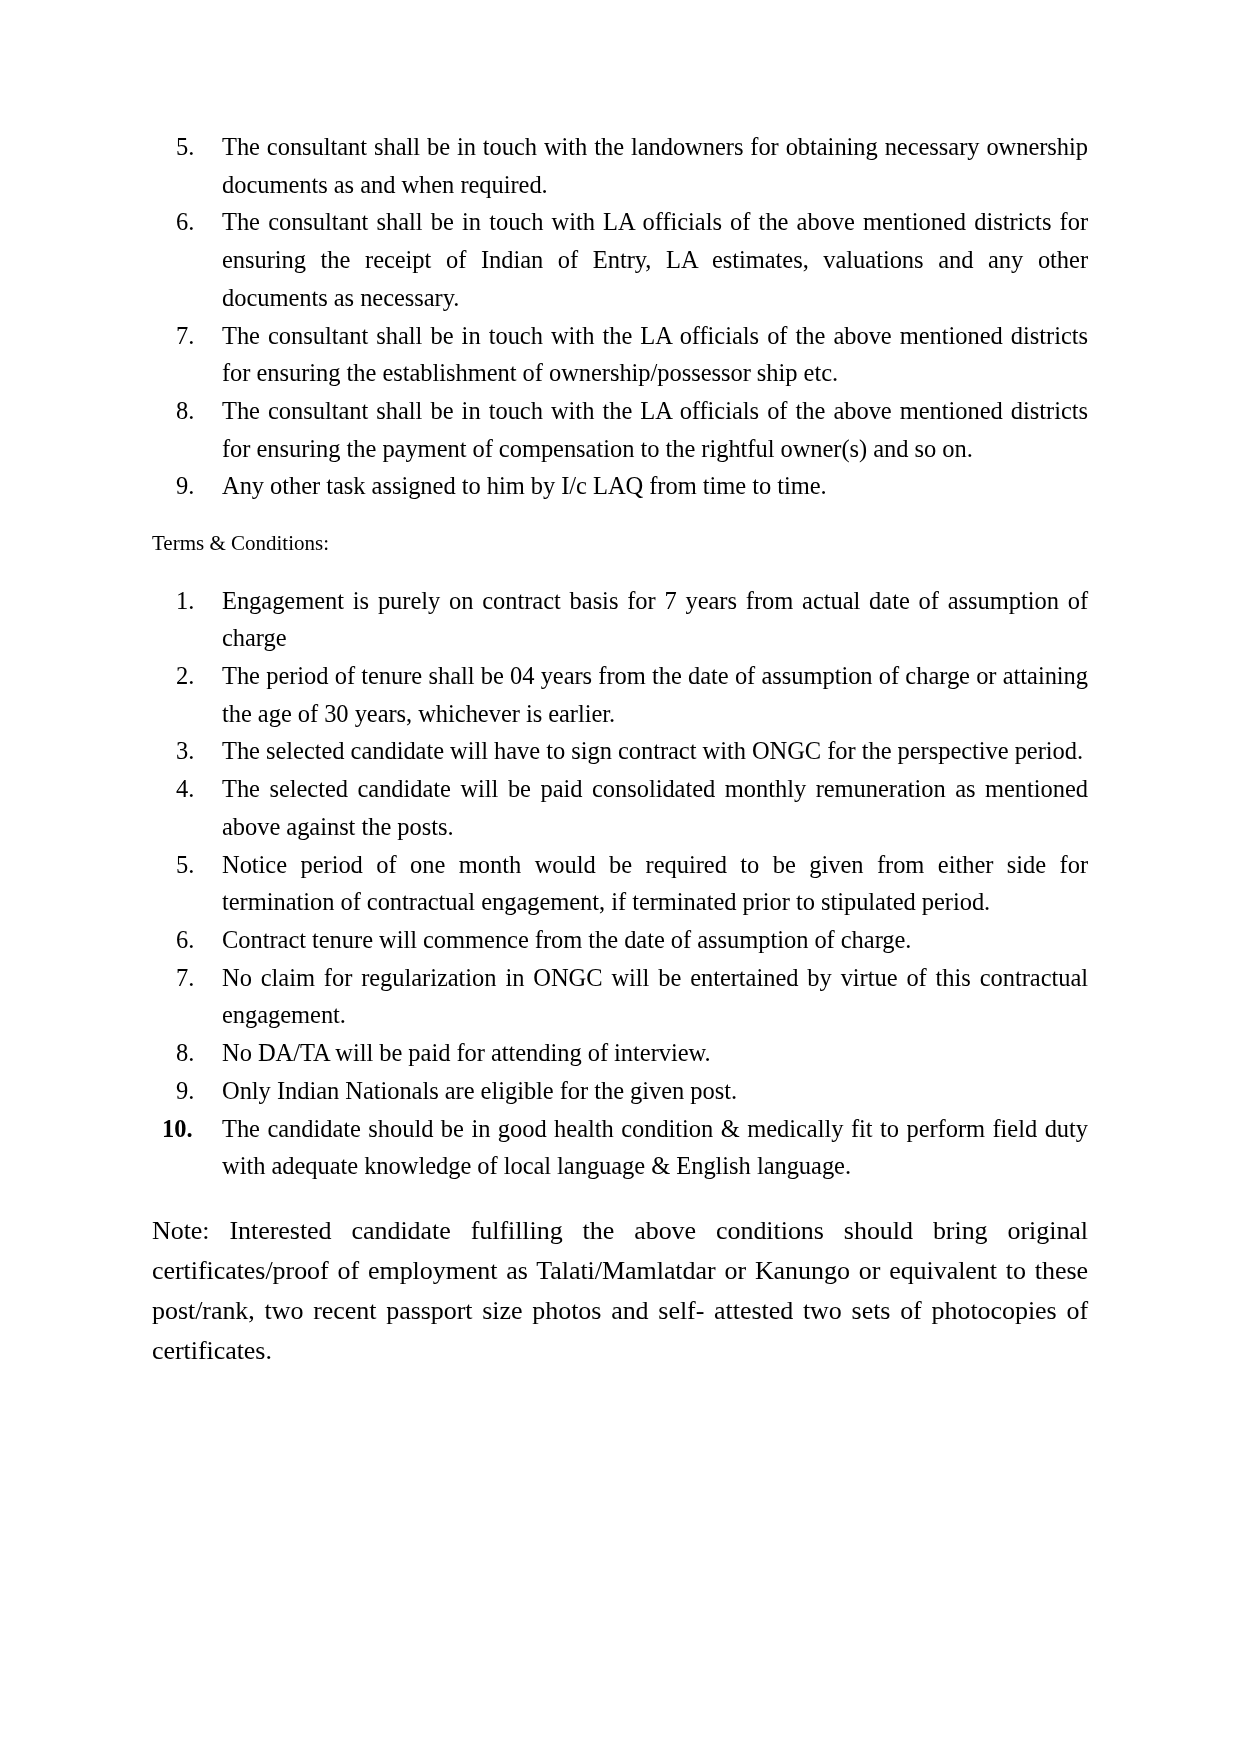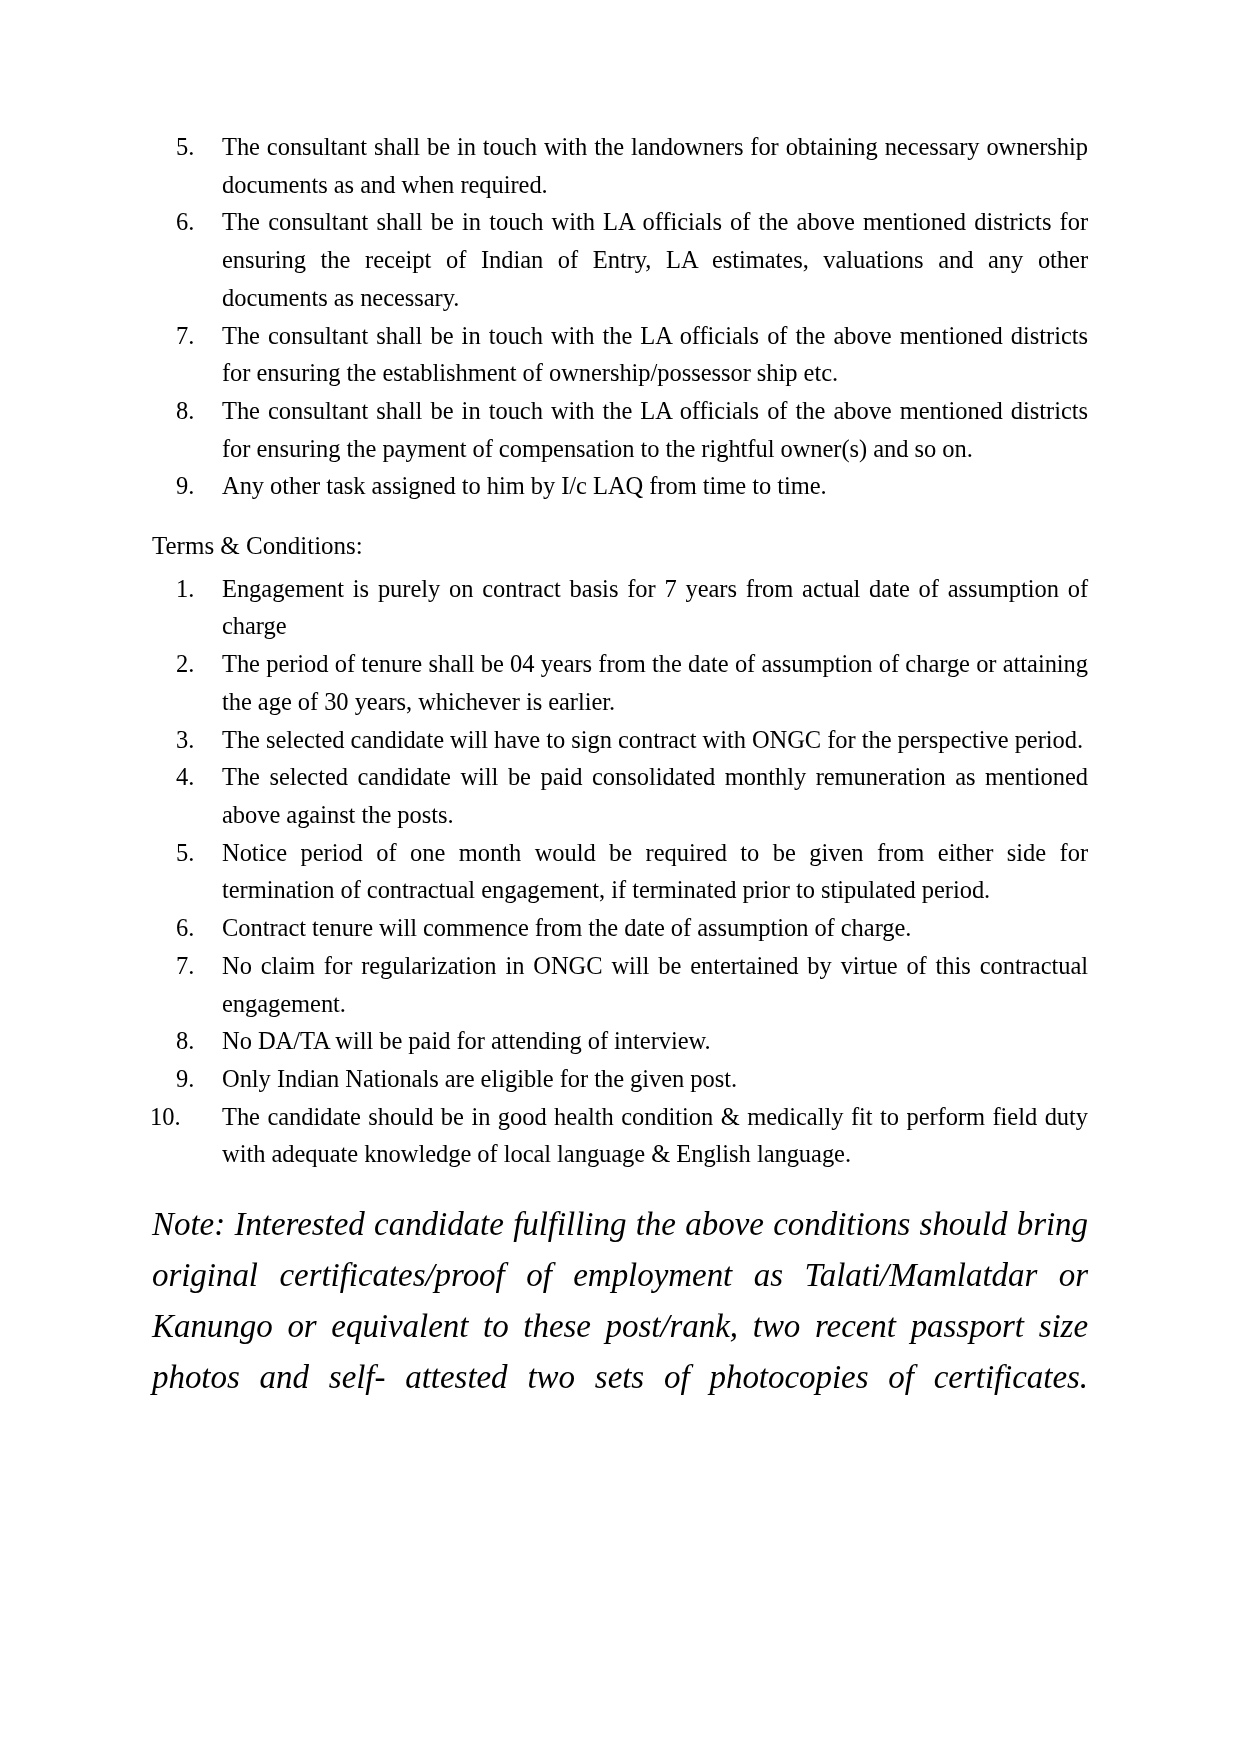--- a/index.html
+++ b/index.html
@@ -50,55 +50,55 @@
   ol.doc-list > li .num {
     position: absolute;
     left: 26px;
     top: 0;
     width: 44px;
     text-align: left;
     font-size: 24.5px;
     line-height: 1.54;
   }
   ol.doc-list > li .num.wide {
-    left: 0;
+    left: 12px;
     width: 58px;
+    font-weight: bold;
   }
   ol.doc-list > li .txt {
     display: block;
   }
 
   
   .list-tasks > li {
     margin-bottom: 0px;
   }
 
   
   .section-heading {
-    font-size: 25px;
+    font-size: 21px;
     line-height: 1.54;
-    margin: 22px 0 4px 0;
+    margin: 22px 0 22px 0;
     padding-left: 2px;
   }
 
   
   .list-terms > li {
     margin-bottom: 0px;
   }
 
   
   .note-para {
-    font-size: 33px;
+    font-size: 26px;
     line-height: 1.54;
     text-align: justify;
     text-justify: inter-word;
     margin: 26px 0 0 0;
     padding-left: 2px;
     letter-spacing: -0.05px;
-    font-style: italic;
   }
   .note-para:after {
     content: "";
     display: inline-block;
     width: 100%;
   }
   .lastline { text-align: left; }
 </style>
 </head>
 <body>

